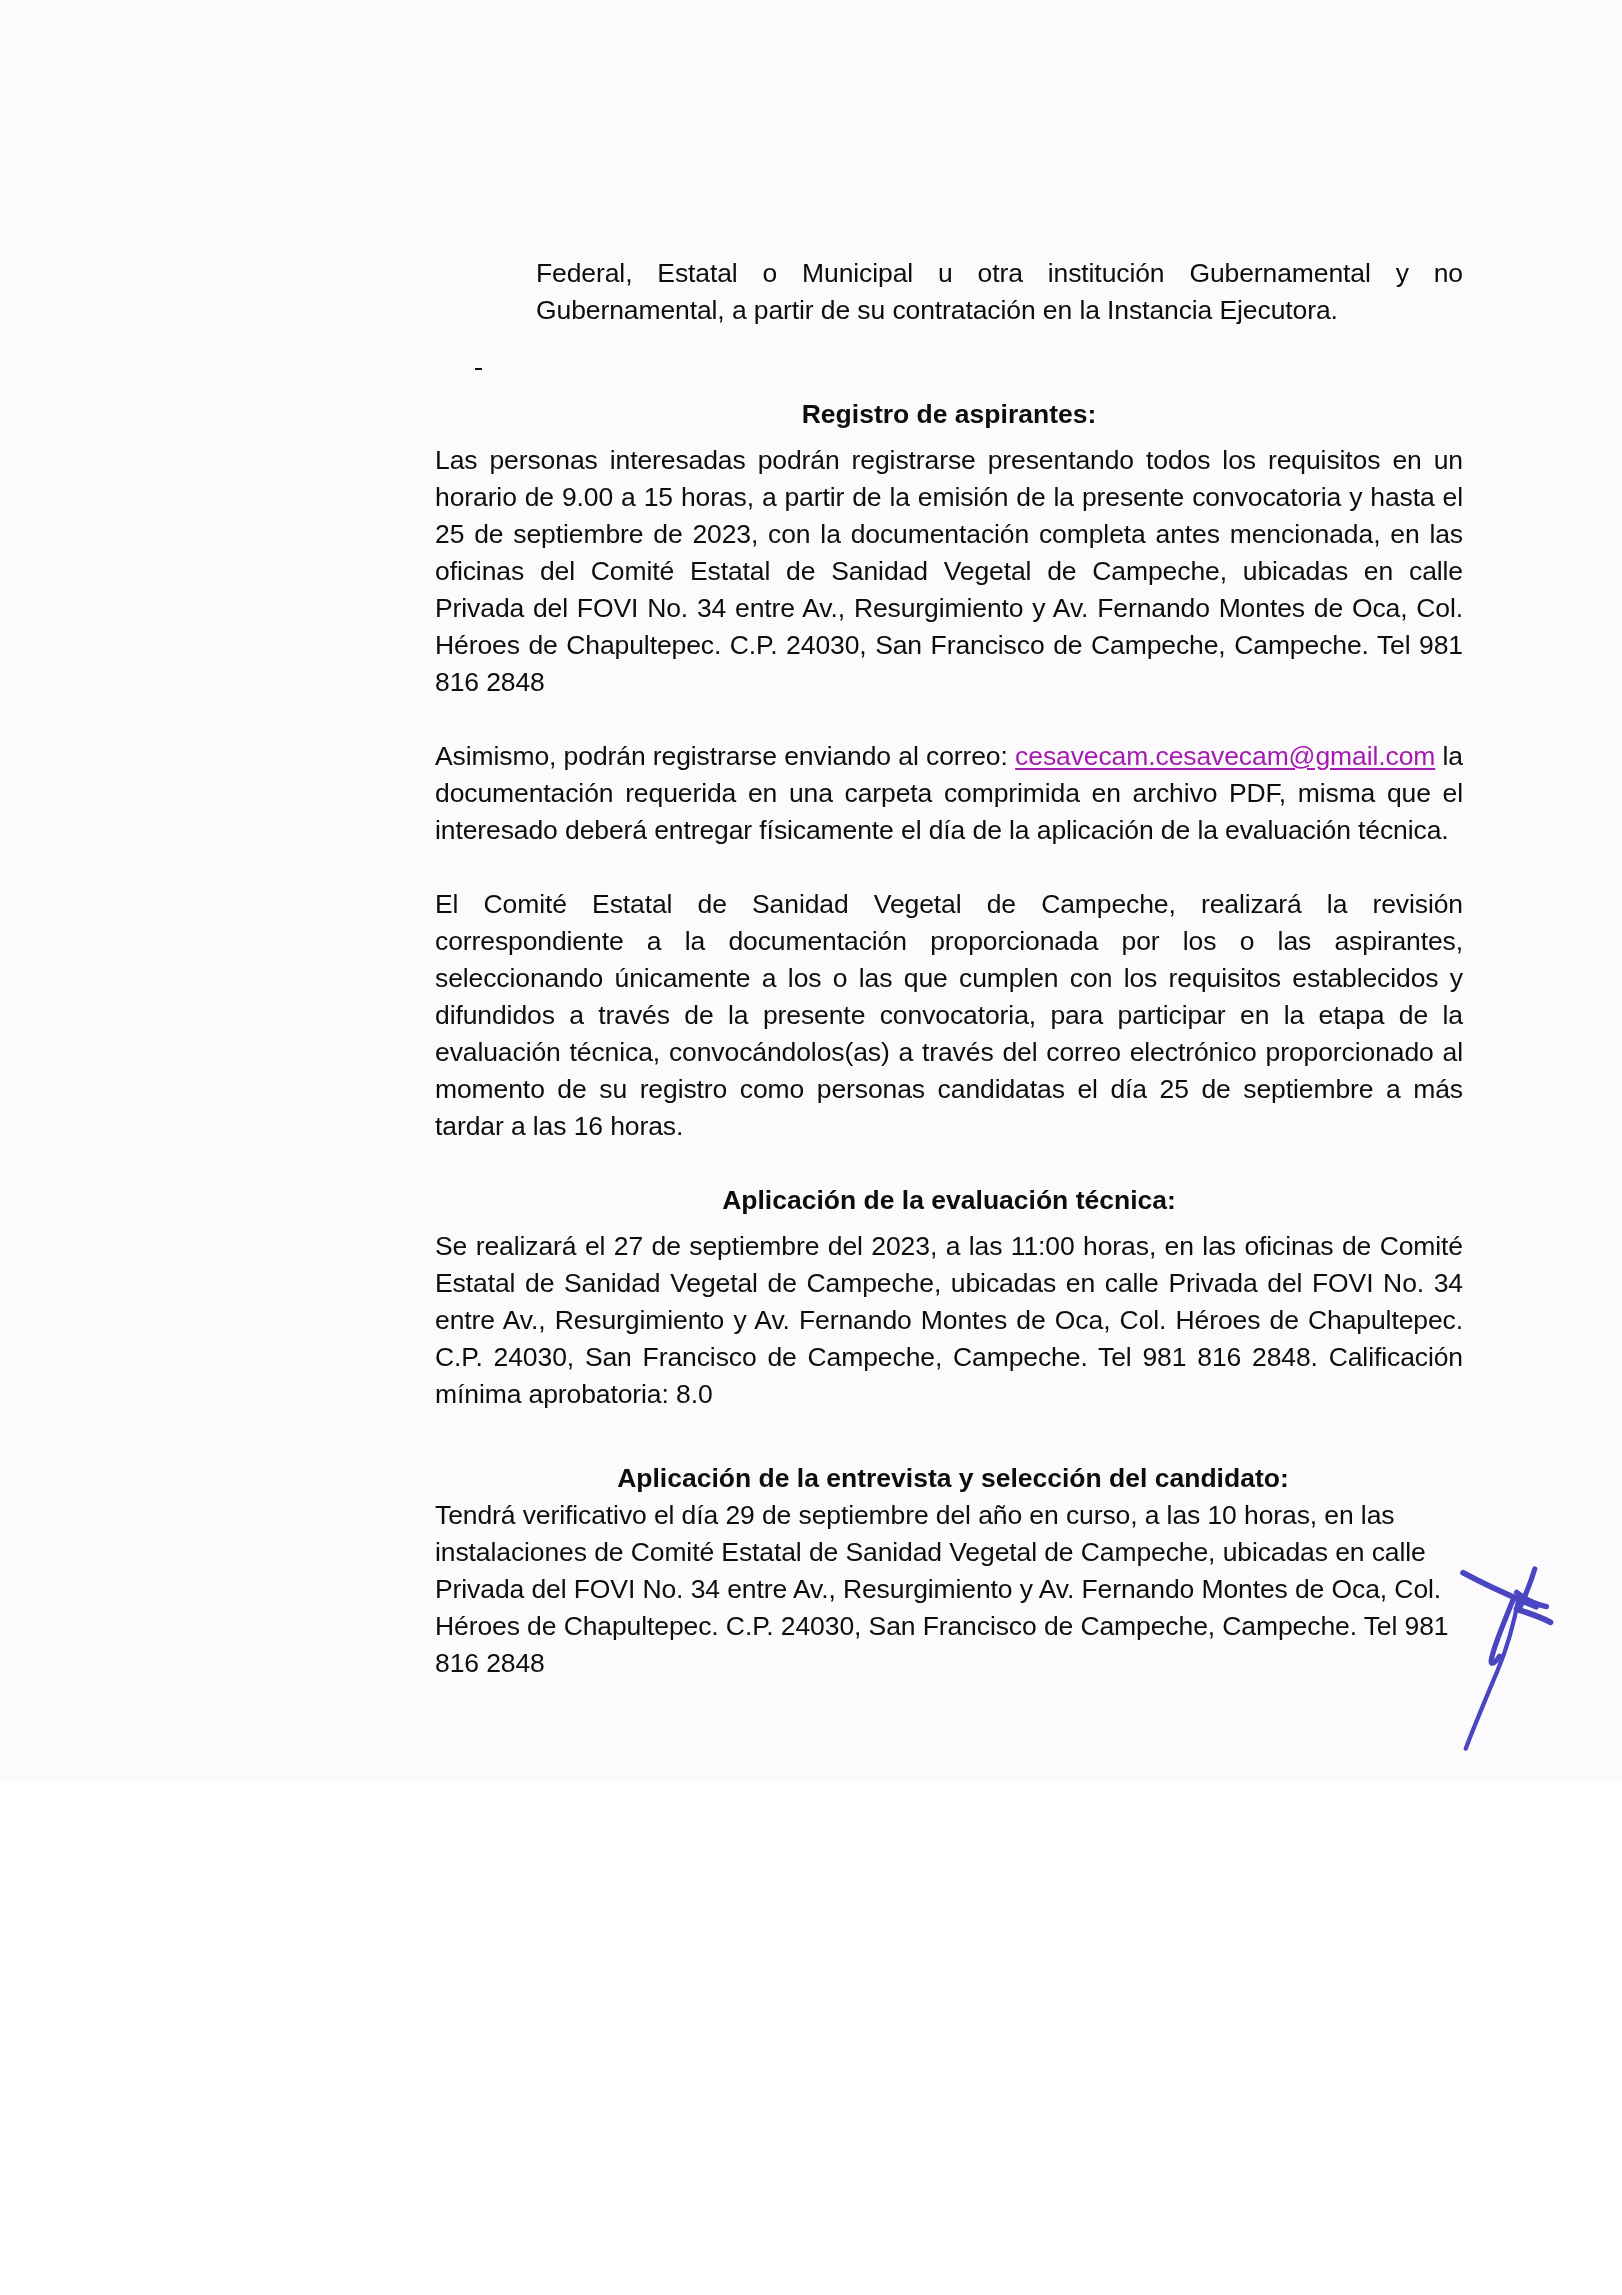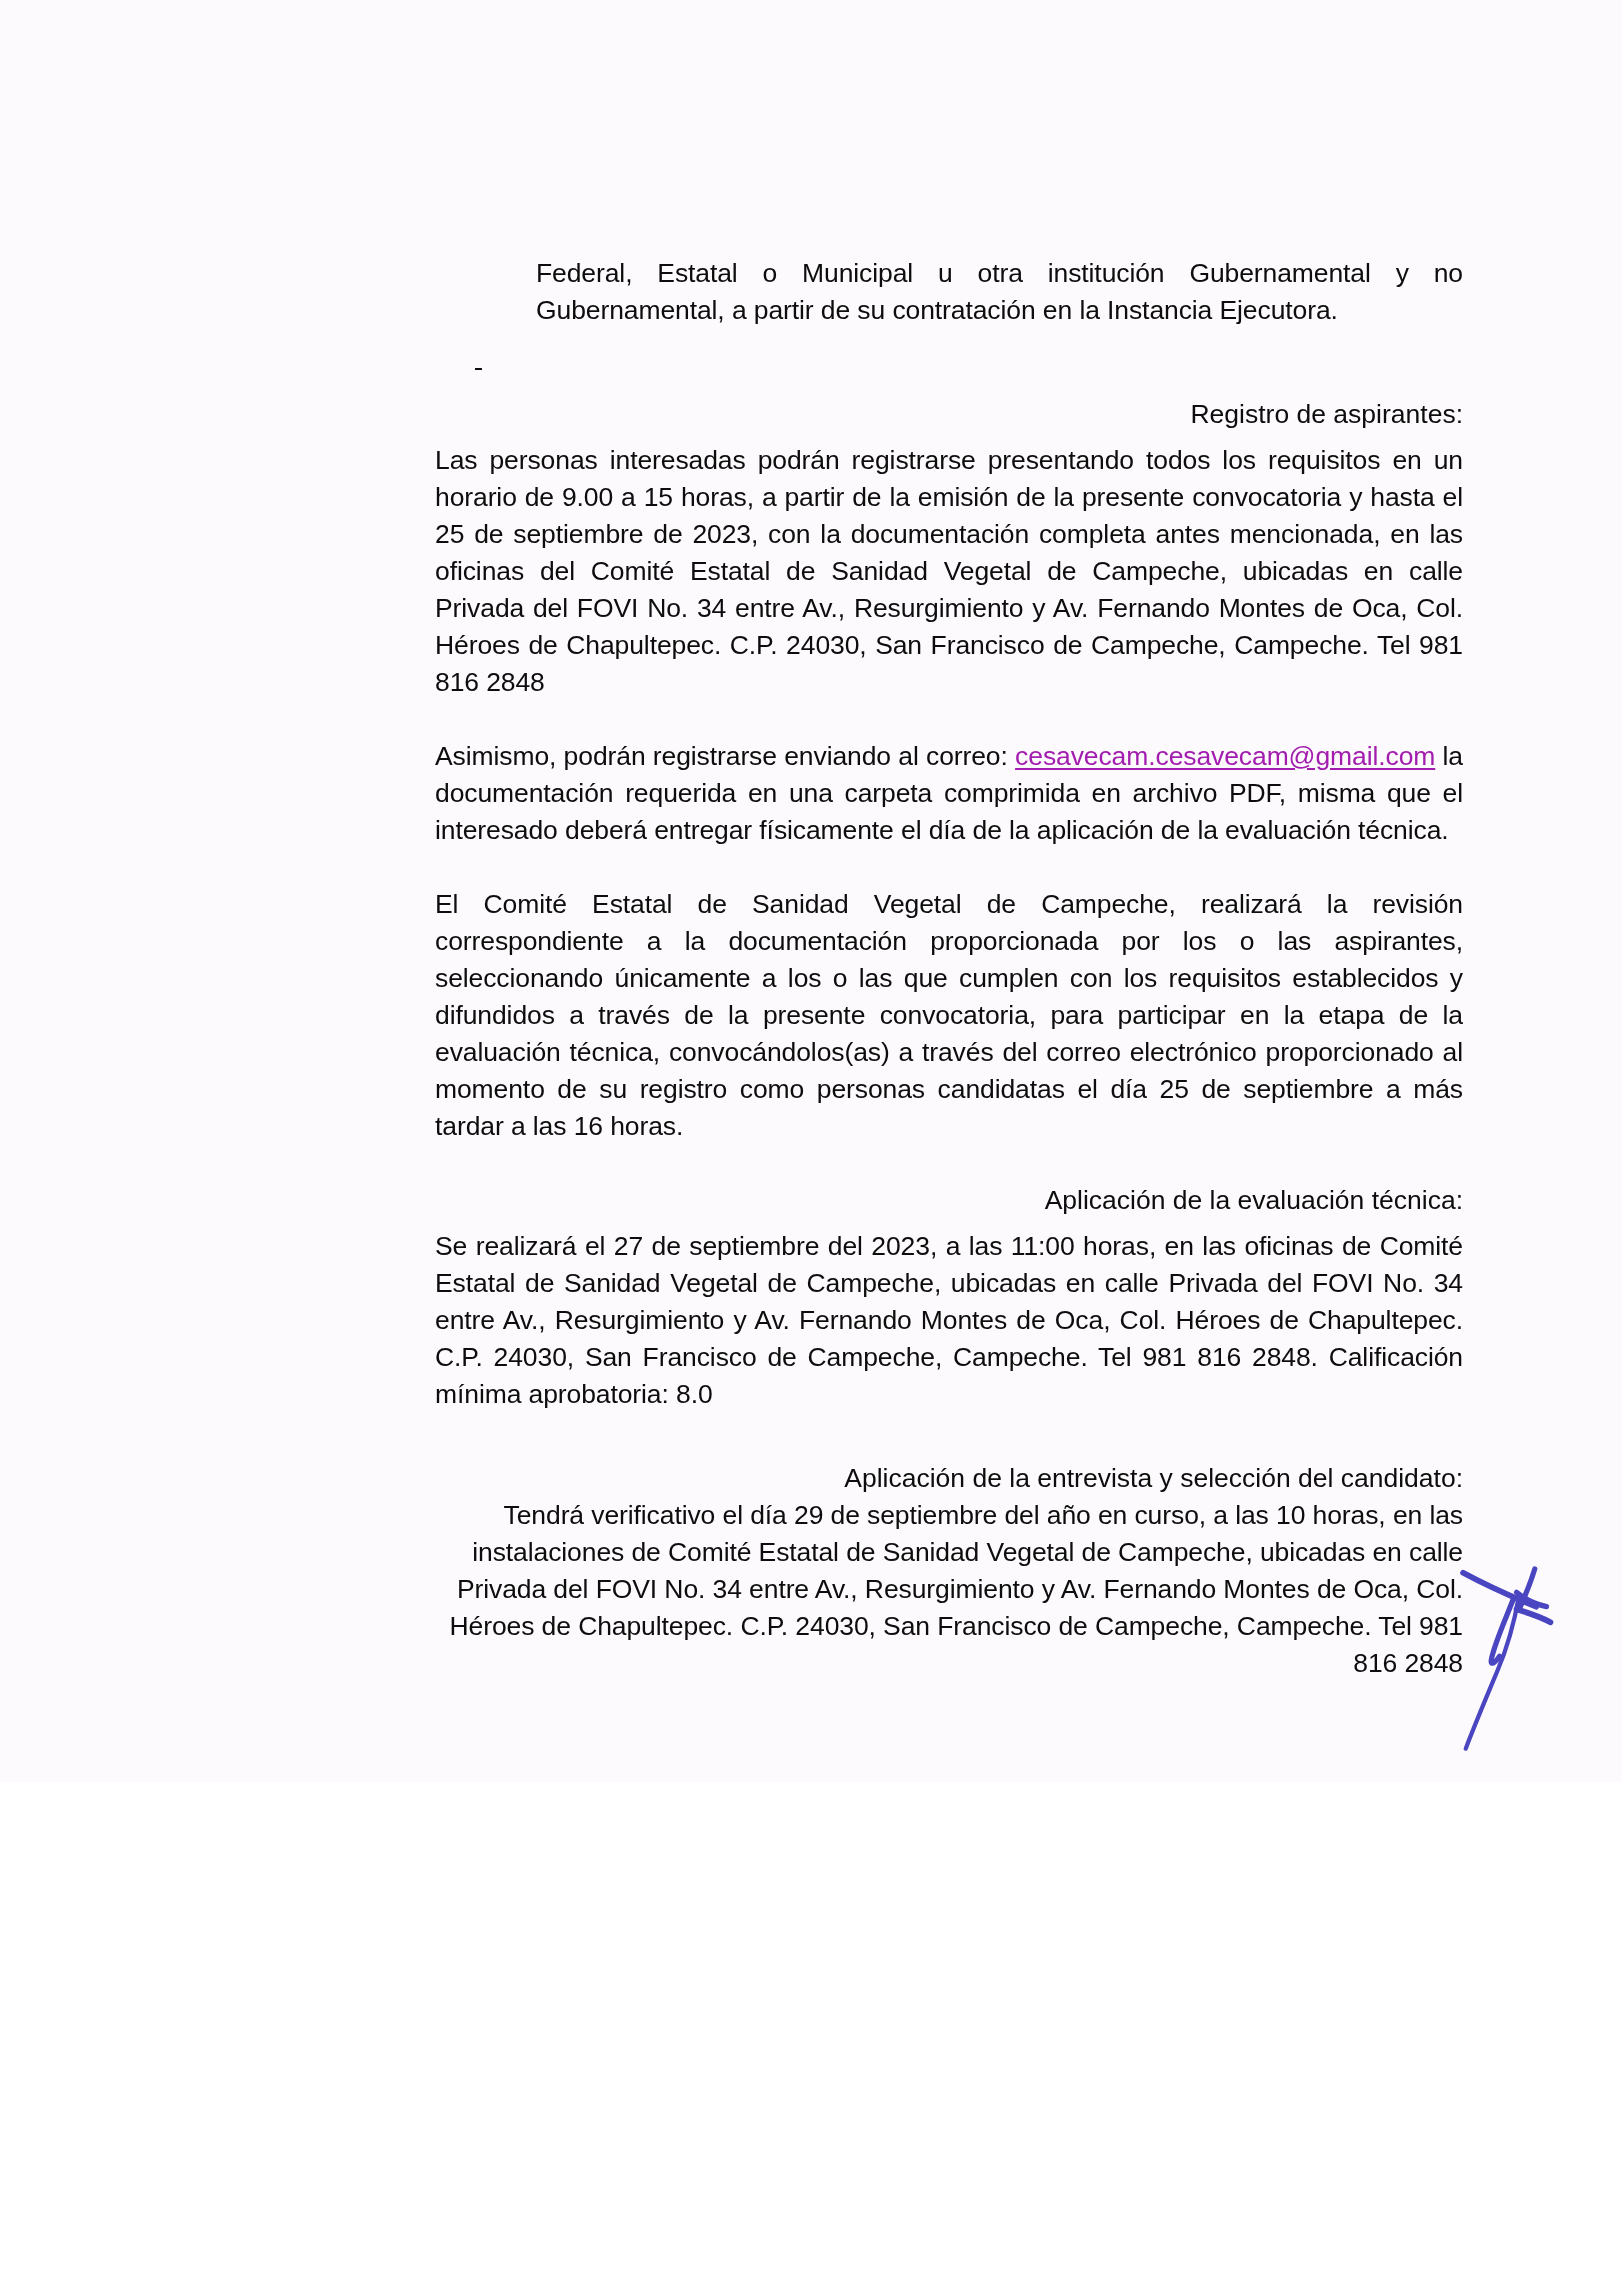--- a/index.html
+++ b/index.html
@@ -26,28 +26,28 @@
   }
 
   p, .para {
     margin: 0;
     font-size: 26.5px;
     line-height: 37px;
     text-align: justify;
     text-justify: inter-word;
     letter-spacing: -0.1px;
   }
-  .para-left { text-align: right; }
+  .para-left { text-align: left; }
 
   .heading {
     margin: 0;
     font-size: 26.5px;
     line-height: 37px;
-    font-weight: normal;
-    text-align: right;
+    font-weight: bold;
+    text-align: center;
   }
 
   
   .cont-block {
     padding-left: 101px;
     text-align: justify;
   }
   .bullet-list {
     margin: 0;
     padding: 0;

